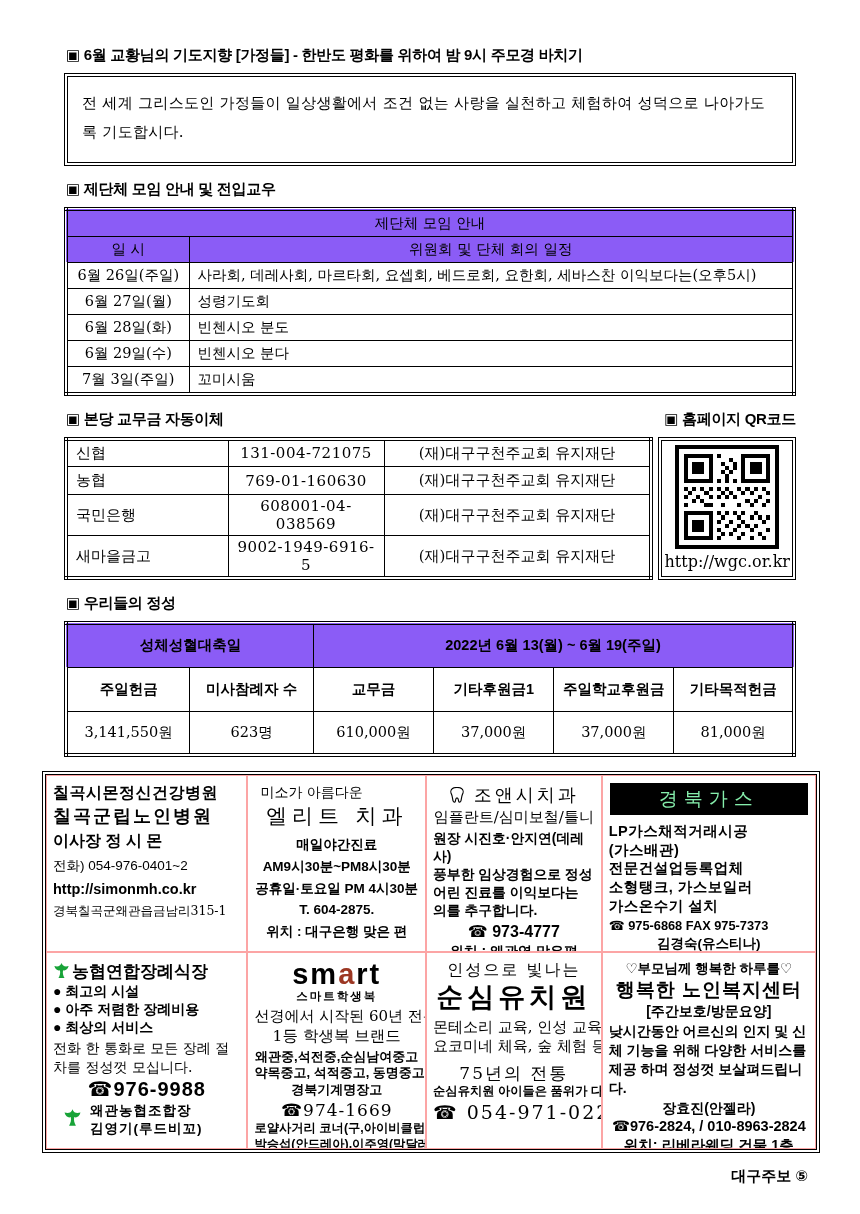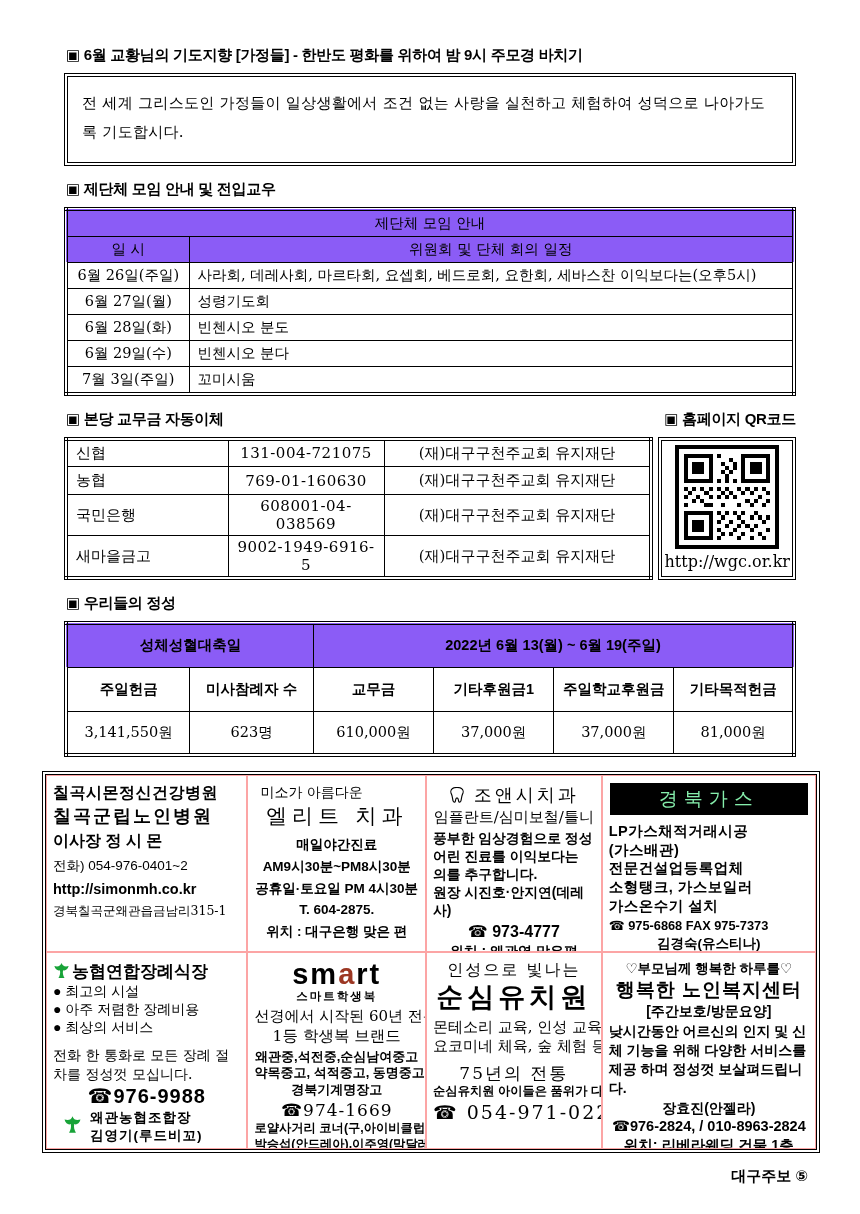--- a/index.html
+++ b/index.html
@@ -85,22 +85,22 @@
   .joan-loc { font-family:"Liberation Sans","DejaVu Sans",sans-serif; font-weight:bold; font-size:14px; text-align:center; }
 
   
   .gas-title { background:#000; color:#86efac; text-align:center; font-size:19px; letter-spacing:6px; padding:3px 0 4px; margin:0 1px 7px; white-space:nowrap; }
   .gas-line { font-family:"Liberation Sans","DejaVu Sans",sans-serif; font-weight:bold; font-size:14.5px; letter-spacing:0.5px; white-space:nowrap; }
   .gas-phone { font-family:"Liberation Sans","DejaVu Sans",sans-serif; font-weight:bold; font-size:12.8px; margin-top:2px; white-space:nowrap; }
   .gas-name { font-family:"Liberation Sans","DejaVu Sans",sans-serif; font-weight:bold; font-size:13.5px; text-align:center; }
 
   
   .fun-title { font-weight:bold; font-size:17px; white-space:nowrap; display:flex; align-items:center; gap:2px; }
-  .fun-bullet { font-family:"Liberation Sans","DejaVu Sans",sans-serif; font-weight:normal; font-size:14px; white-space:nowrap; }
-  .fun-desc { font-size:14px; line-height:1.35; margin-top:9px; }
+  .fun-bullet { font-family:"Liberation Sans","DejaVu Sans",sans-serif; font-weight:bold; font-size:14px; white-space:nowrap; }
+  .fun-desc { font-size:14px; line-height:1.35; margin-top:2px; }
   .fun-phone { font-family:"Liberation Sans","DejaVu Sans",sans-serif; font-weight:bold; font-size:20px; text-align:center; letter-spacing:1px; }
   .fun-footer { display:flex; align-items:center; gap:8px; padding-left:10px; }
   .fun-footer-lines { font-family:"Liberation Sans","DejaVu Sans",sans-serif; font-weight:bold; font-size:13.5px; letter-spacing:1px; }
 
   
   .smart-logo { text-align:center; font-family:"Liberation Sans","DejaVu Sans",sans-serif; font-weight:bold; font-size:29px; letter-spacing:2px; line-height:1; }
   .smart-a { color:#9c3723; }
   .smart-sub { text-align:center; font-family:"Liberation Sans","DejaVu Sans",sans-serif; font-weight:bold; font-size:11.5px; letter-spacing:2px; margin-bottom:3px; }
   .smart-l1 { font-size:15px; text-align:center; white-space:nowrap; }
   .smart-l2 { font-size:15.5px; text-align:center; margin-bottom:2px; white-space:nowrap; }
@@ -273,22 +273,22 @@
     <div class="elite-line">공휴일·토요일 PM 4시30분</div>
     <div class="elite-line">T. 604-2875.</div>
     <div class="elite-line">위치 : 대구은행 맞은 편</div>
   </div>
 
   <div class="ad">
     <div class="joan-title"><span><svg width="16" height="16" viewBox="0 0 10 10" style="vertical-align:-2px">
             <path d="M2.2 0.9 C1 1.7 0.9 3.4 1.6 4.6 C2.1 5.5 2.2 7.6 2.6 8.8 C2.9 9.7 3.8 9.7 4 8.8 C4.2 7.9 4.1 6.8 5 6.8 C5.9 6.8 5.8 7.9 6 8.8 C6.2 9.7 7.1 9.7 7.4 8.8 C7.8 7.6 7.9 5.5 8.4 4.6 C9.1 3.4 9 1.7 7.8 0.9 C6.5 0.1 3.5 0.1 2.2 0.9 Z" fill="none" stroke="#000" stroke-width="0.7"></path>
           </svg></span> <span>조앤시치과</span></div>
     <div class="joan-sub">임플란트/심미보철/틀니</div>
+    <div class="joan-line">원장 시진호·안지연(데레사)</div>
     <div class="joan-line">풍부한 임상경험으로 정성어린 진료를 이익보다는 의를 추구합니다.</div>
-    <div class="joan-line">원장 시진호·안지연(데레사)</div>
     <div class="joan-phone">☎ 973-4777</div>
     <div class="joan-loc">위치 : 왜관역 맞은편</div>
   </div>
 
   <div class="ad">
     <div class="gas-title">경북가스</div>
     <div class="gas-line">LP가스채적거래시공</div>
     <div class="gas-line">(가스배관)</div>
     <div class="gas-line">전문건설업등록업체</div>
     <div class="gas-line">소형탱크, 가스보일러</div>

